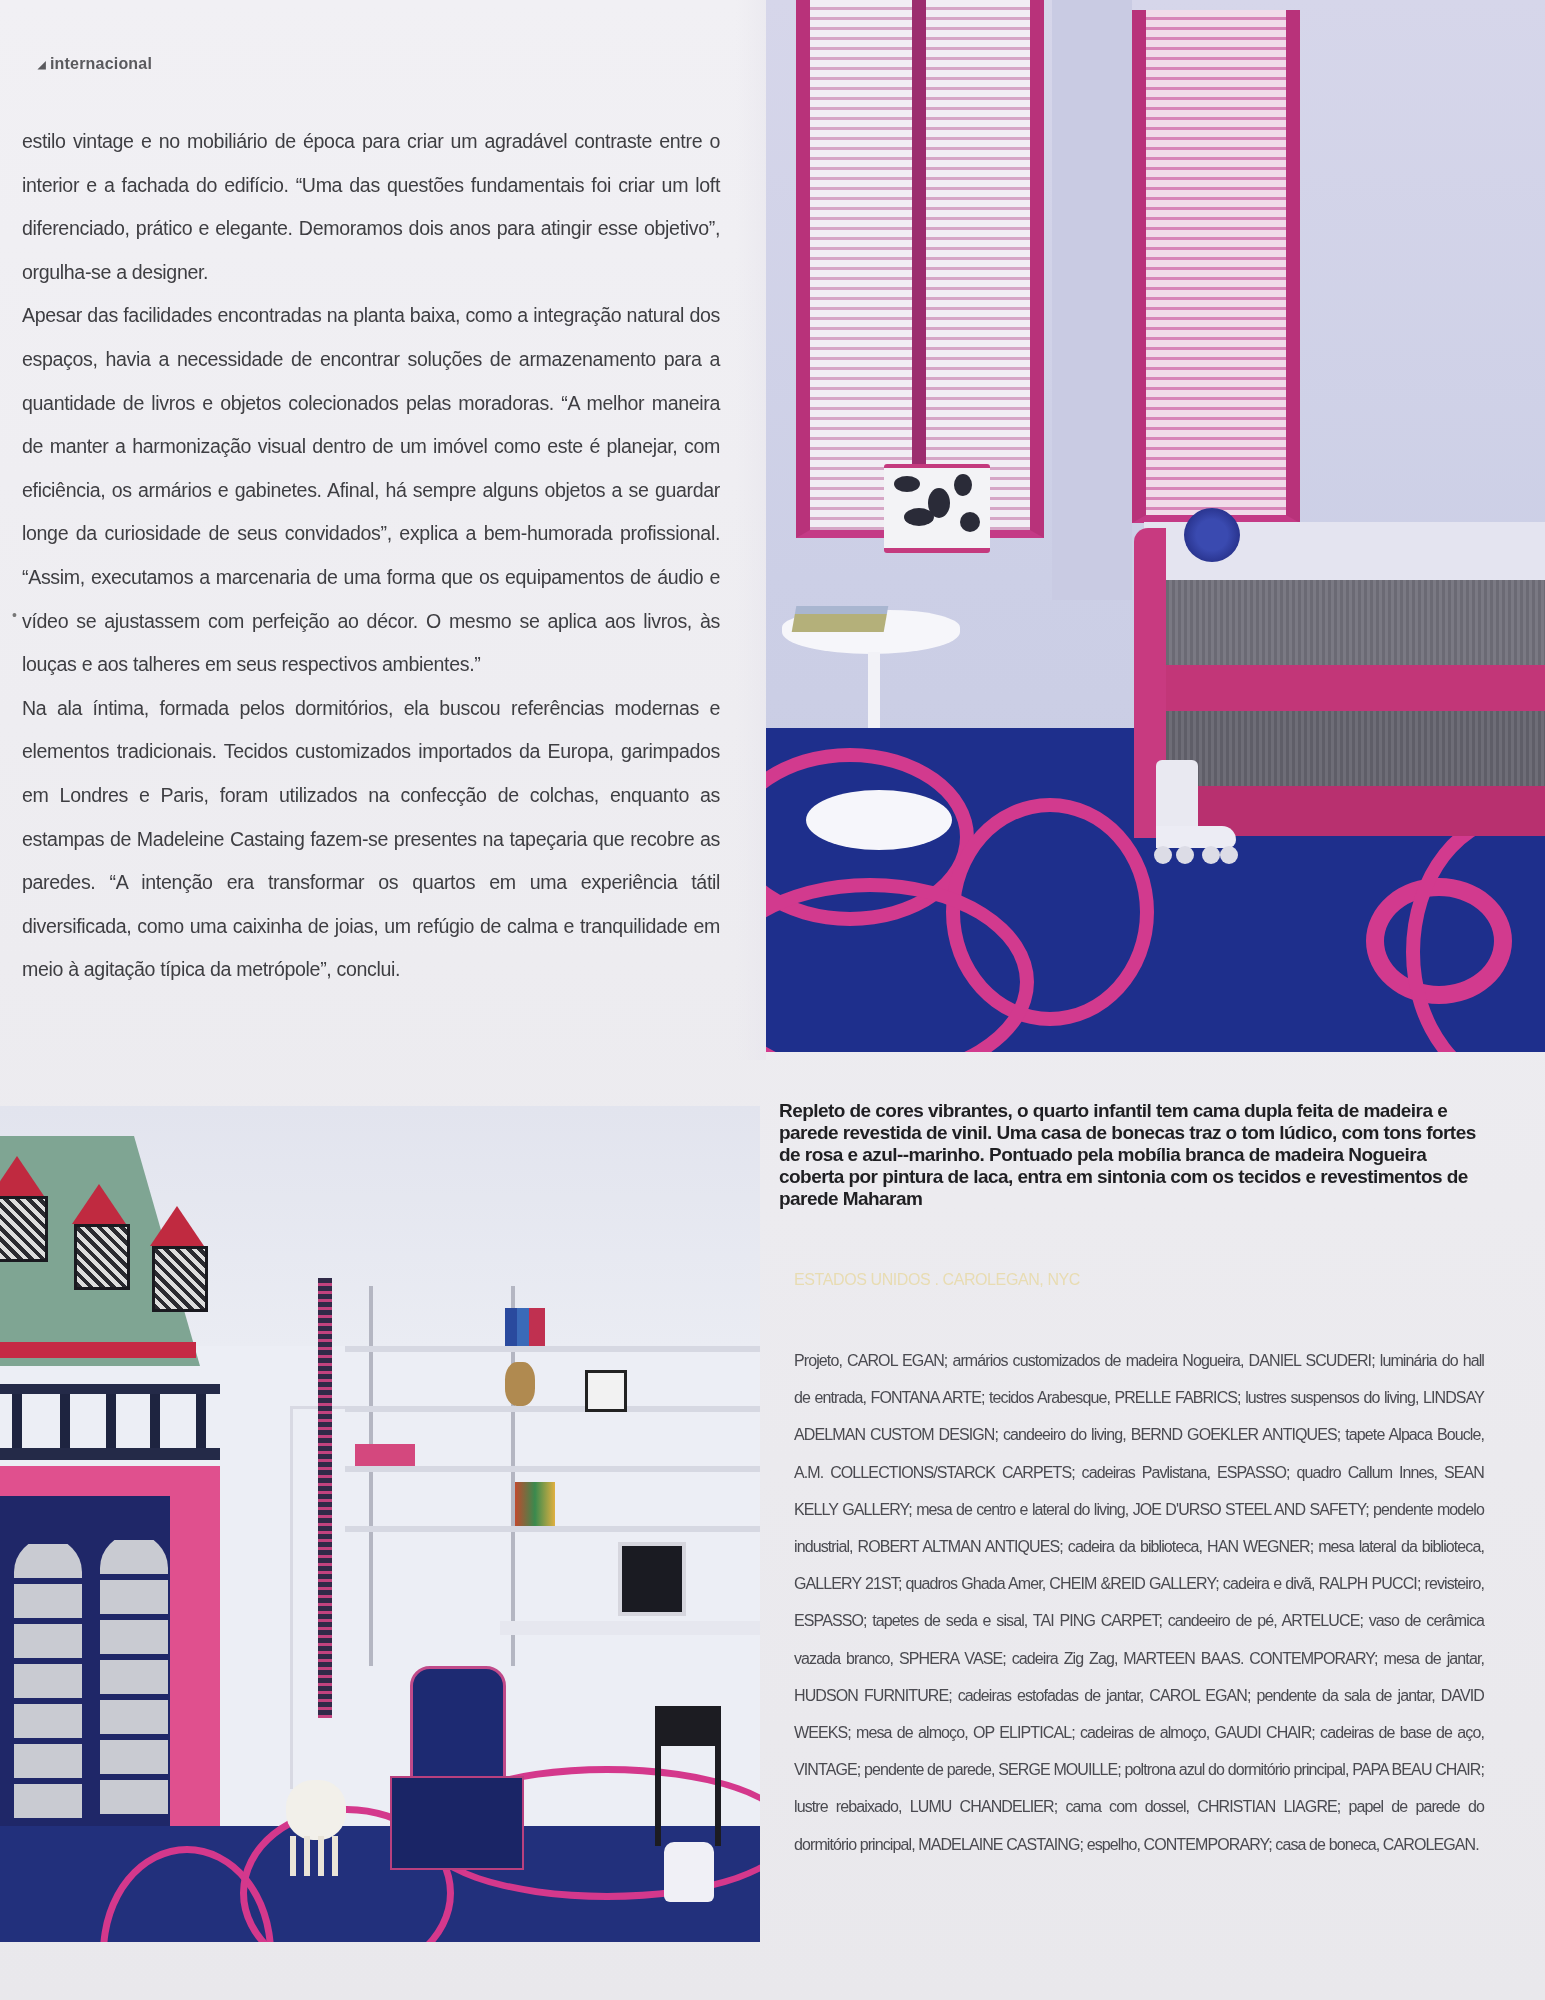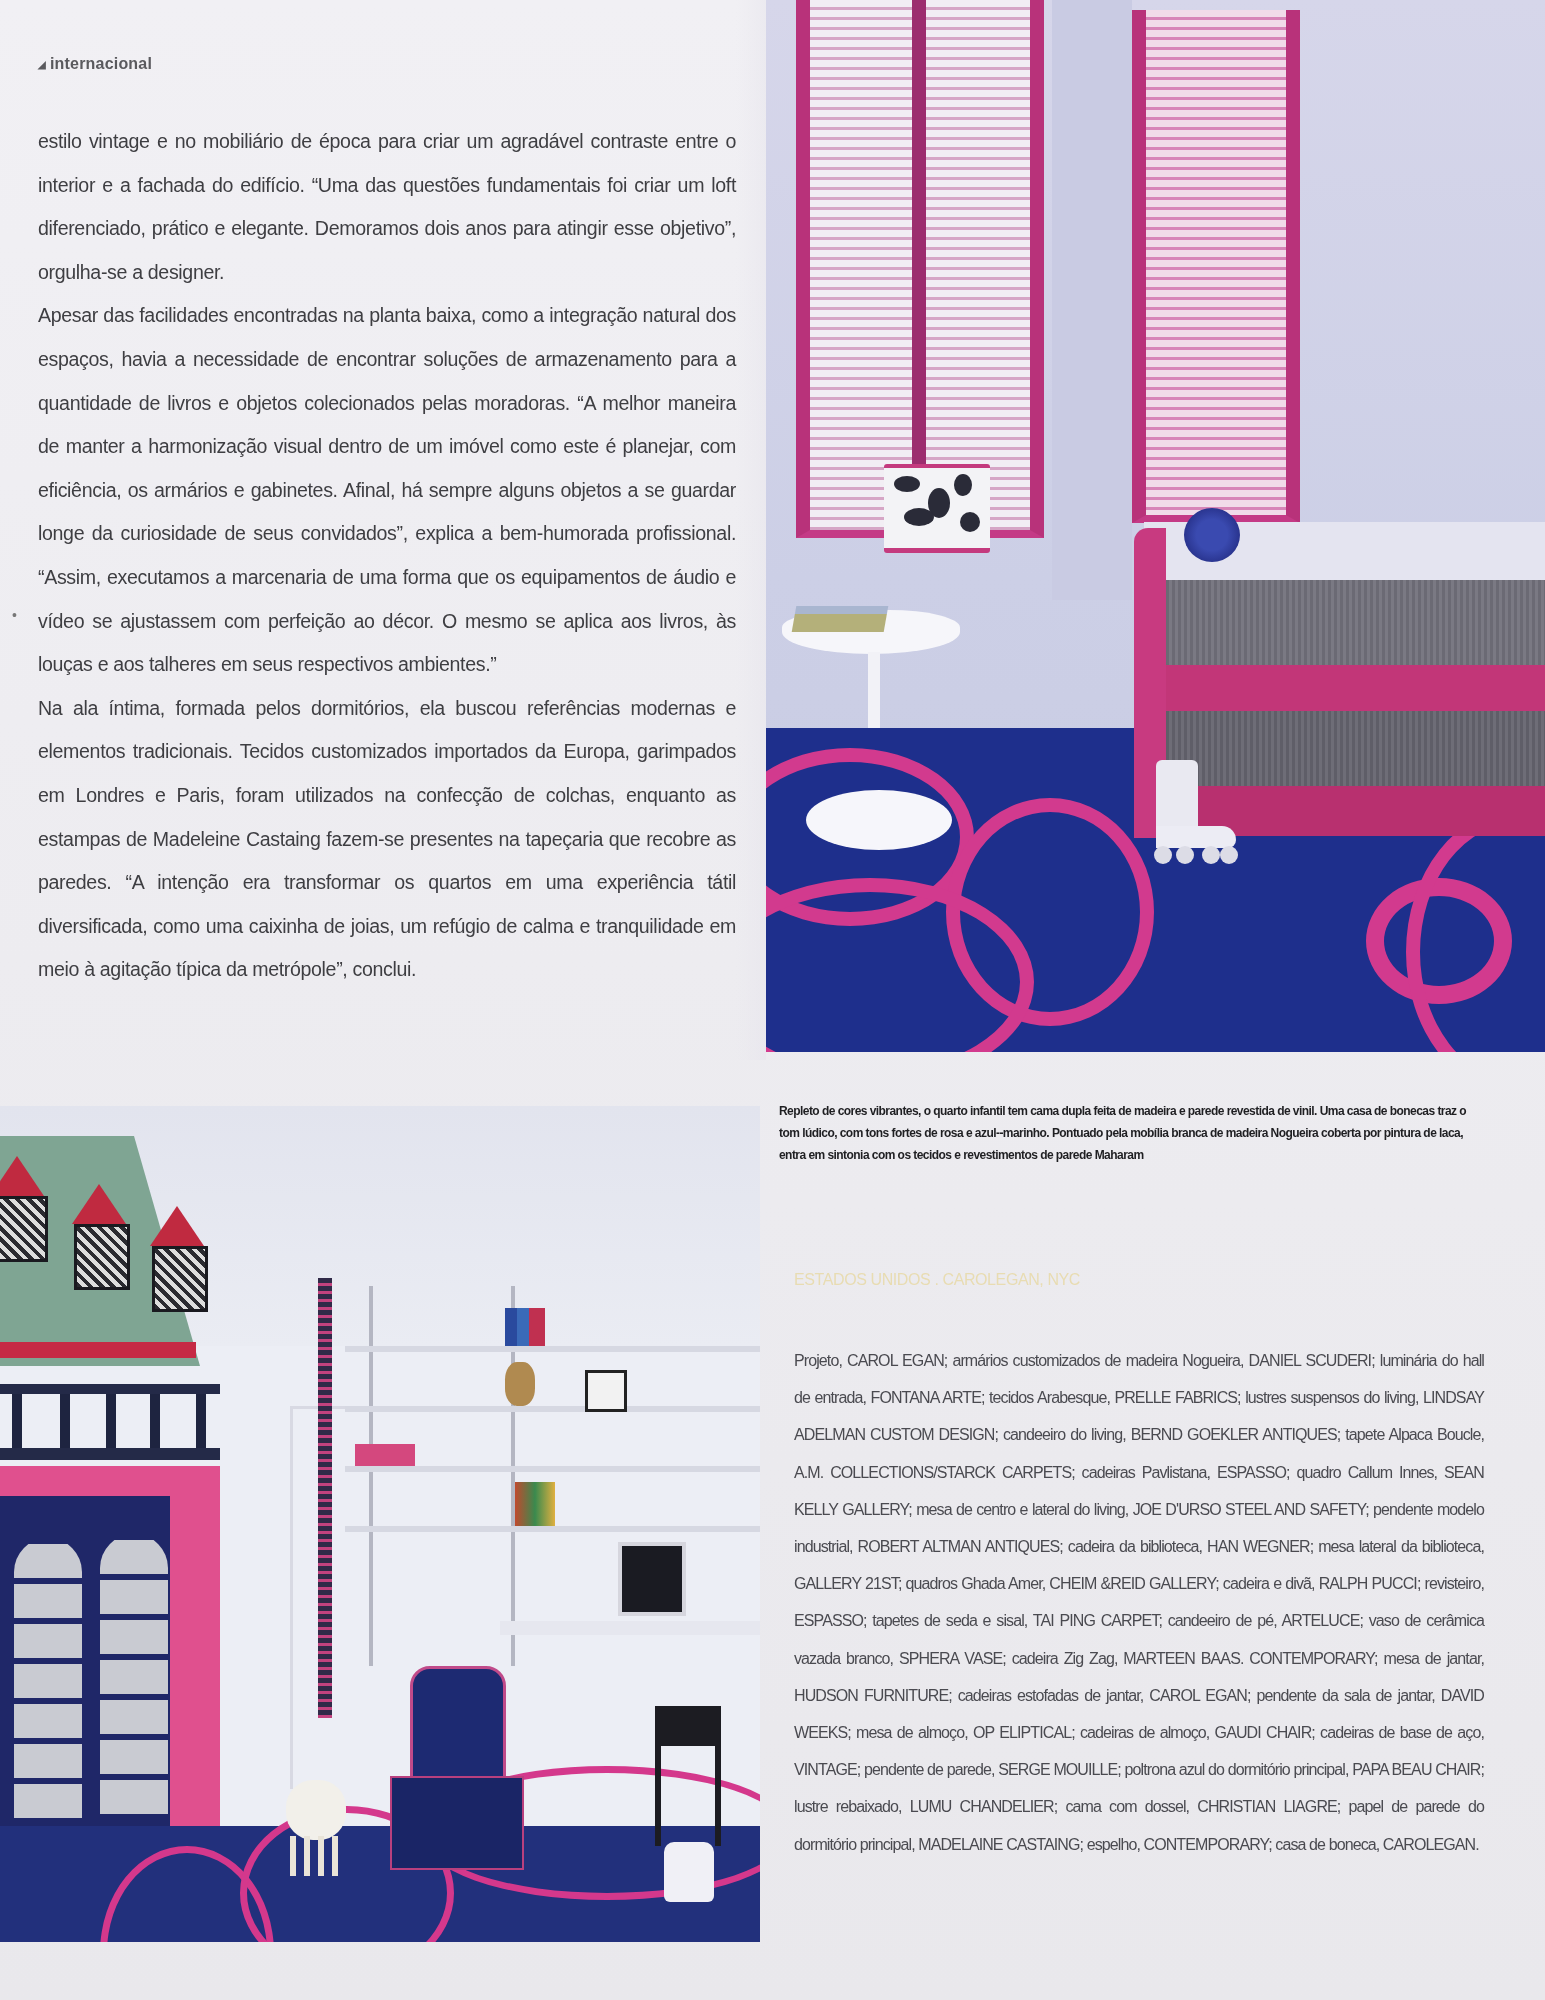--- a/index.html
+++ b/index.html
@@ -1,20 +1,20 @@
 <!DOCTYPE html>
 <html><head>
 <meta charset="utf-8">
 <style>
   html,body{margin:0;padding:0;}
   body{width:1545px;height:2000px;position:relative;overflow:hidden;background:#eeedf1;font-family:"Liberation Sans",sans-serif;color:#3b3b3f;}
   .page-bg{position:absolute;left:0;top:0;width:1545px;height:2000px;background:linear-gradient(180deg,#f1f0f4 0%,#ecebef 60%,#e9e8ec 100%);}
   .section-label{position:absolute;left:38px;top:55px;font-size:16px;font-weight:bold;color:#5a5a5e;letter-spacing:0.2px;}
   .section-label .tri{display:inline-block;font-size:10px;margin-right:4px;vertical-align:1px;}
-  .body-col{position:absolute;left:38px;top:120px;width:698px;}
+  .body-col{position:absolute;left:22px;top:120px;width:698px;}
   .body-col p{margin:0;font-size:19.6px;line-height:43.6px;text-align:justify;color:#3e3e42;font-stretch:condensed;letter-spacing:-0.35px;}
   .marker{position:absolute;left:12px;top:607px;font-size:14px;color:#777;}
 
   
   .photo1{position:absolute;left:766px;top:0;width:779px;height:1052px;overflow:hidden;background:#cdd0e6;}
   .photo1 .wall{position:absolute;left:0;top:0;width:100%;height:100%;background:linear-gradient(180deg,#d6d6ea 0%,#cccfe6 55%,#c8cbe2 100%);}
   .blind{position:absolute;background:repeating-linear-gradient(180deg,#f2eef4 0px,#f2eef4 7px,#d6a6c6 7px,#d6a6c6 10px);border-left:14px solid #b8327a;border-right:14px solid #b8327a;border-bottom:8px solid #c43a86;}
   .blind.b1{left:30px;top:0;width:104px;height:530px;}
   .blind.b2{left:146px;top:0;width:104px;height:530px;border-left:14px solid #9c2d6e;}
   .blind.b3{left:366px;top:10px;width:140px;height:505px;background:repeating-linear-gradient(180deg,#f1dbe9 0px,#f1dbe9 7px,#d785b8 7px,#d785b8 10px);}
@@ -34,21 +34,21 @@
   .bed .mat2{position:absolute;left:32px;top:183px;right:0;height:75px;background:repeating-linear-gradient(90deg,#5f5e68 0 3px,#6e6d77 3px 6px);}
   .bed .rail2{position:absolute;left:32px;top:258px;right:0;height:50px;background:#b8306f;}
   .bed .pillow{position:absolute;left:10px;top:-6px;right:0;height:58px;background:#e4e4f0;}
   .pompom{position:absolute;left:418px;top:508px;width:56px;height:54px;background:radial-gradient(circle,#3a4ab0 40%,#2a3590 70%);border-radius:50%;}
   .skate{position:absolute;left:380px;top:760px;width:90px;height:110px;}
   .skate .boot{position:absolute;left:10px;top:0;width:42px;height:82px;background:#e9e9f1;border-radius:6px 6px 0 0;}
   .skate .sole{position:absolute;left:10px;top:66px;width:80px;height:22px;background:#ececf4;border-radius:0 14px 8px 0;}
   .skate .w{position:absolute;top:86px;width:18px;height:18px;background:#dcdce6;border-radius:50%;}
 
   
-  .caption{position:absolute;left:779px;top:1100px;width:700px;font-size:12px;font-weight:bold;line-height:22px;color:#1f1f22;letter-spacing:-0.55px;font-stretch:condensed;}
+  .caption{position:absolute;left:779px;top:1100px;width:700px;font-size:19px;font-weight:bold;line-height:22px;color:#1f1f22;letter-spacing:-0.55px;font-stretch:condensed;}
   .credits-heading{position:absolute;left:794px;top:1271px;font-size:16px;color:#e8dcb2;letter-spacing:-0.4px;}
   .credits{position:absolute;left:794px;top:1342px;width:690px;font-size:16px;line-height:37.2px;color:#4a4a50;letter-spacing:-0.9px;text-align:justify;}
 
   
   .photo2{position:absolute;left:0;top:1106px;width:760px;height:836px;overflow:hidden;background:#e8e9f2;}
   .p2-ceiling{position:absolute;left:0;top:0;width:100%;height:240px;background:linear-gradient(180deg,#e2e4ee,#eaecf3);}
   .p2-wall{position:absolute;left:0;top:240px;width:100%;height:600px;background:#eceef5;}
   .roof{position:absolute;left:-20px;top:30px;width:220px;height:230px;background:#7fa593;clip-path:polygon(0 0,70% 0,100% 100%,0 100%);}
   .roof-edge{position:absolute;left:0;top:236px;width:196px;height:16px;background:#c62a45;}
   .dormer{position:absolute;width:54px;height:100px;}

